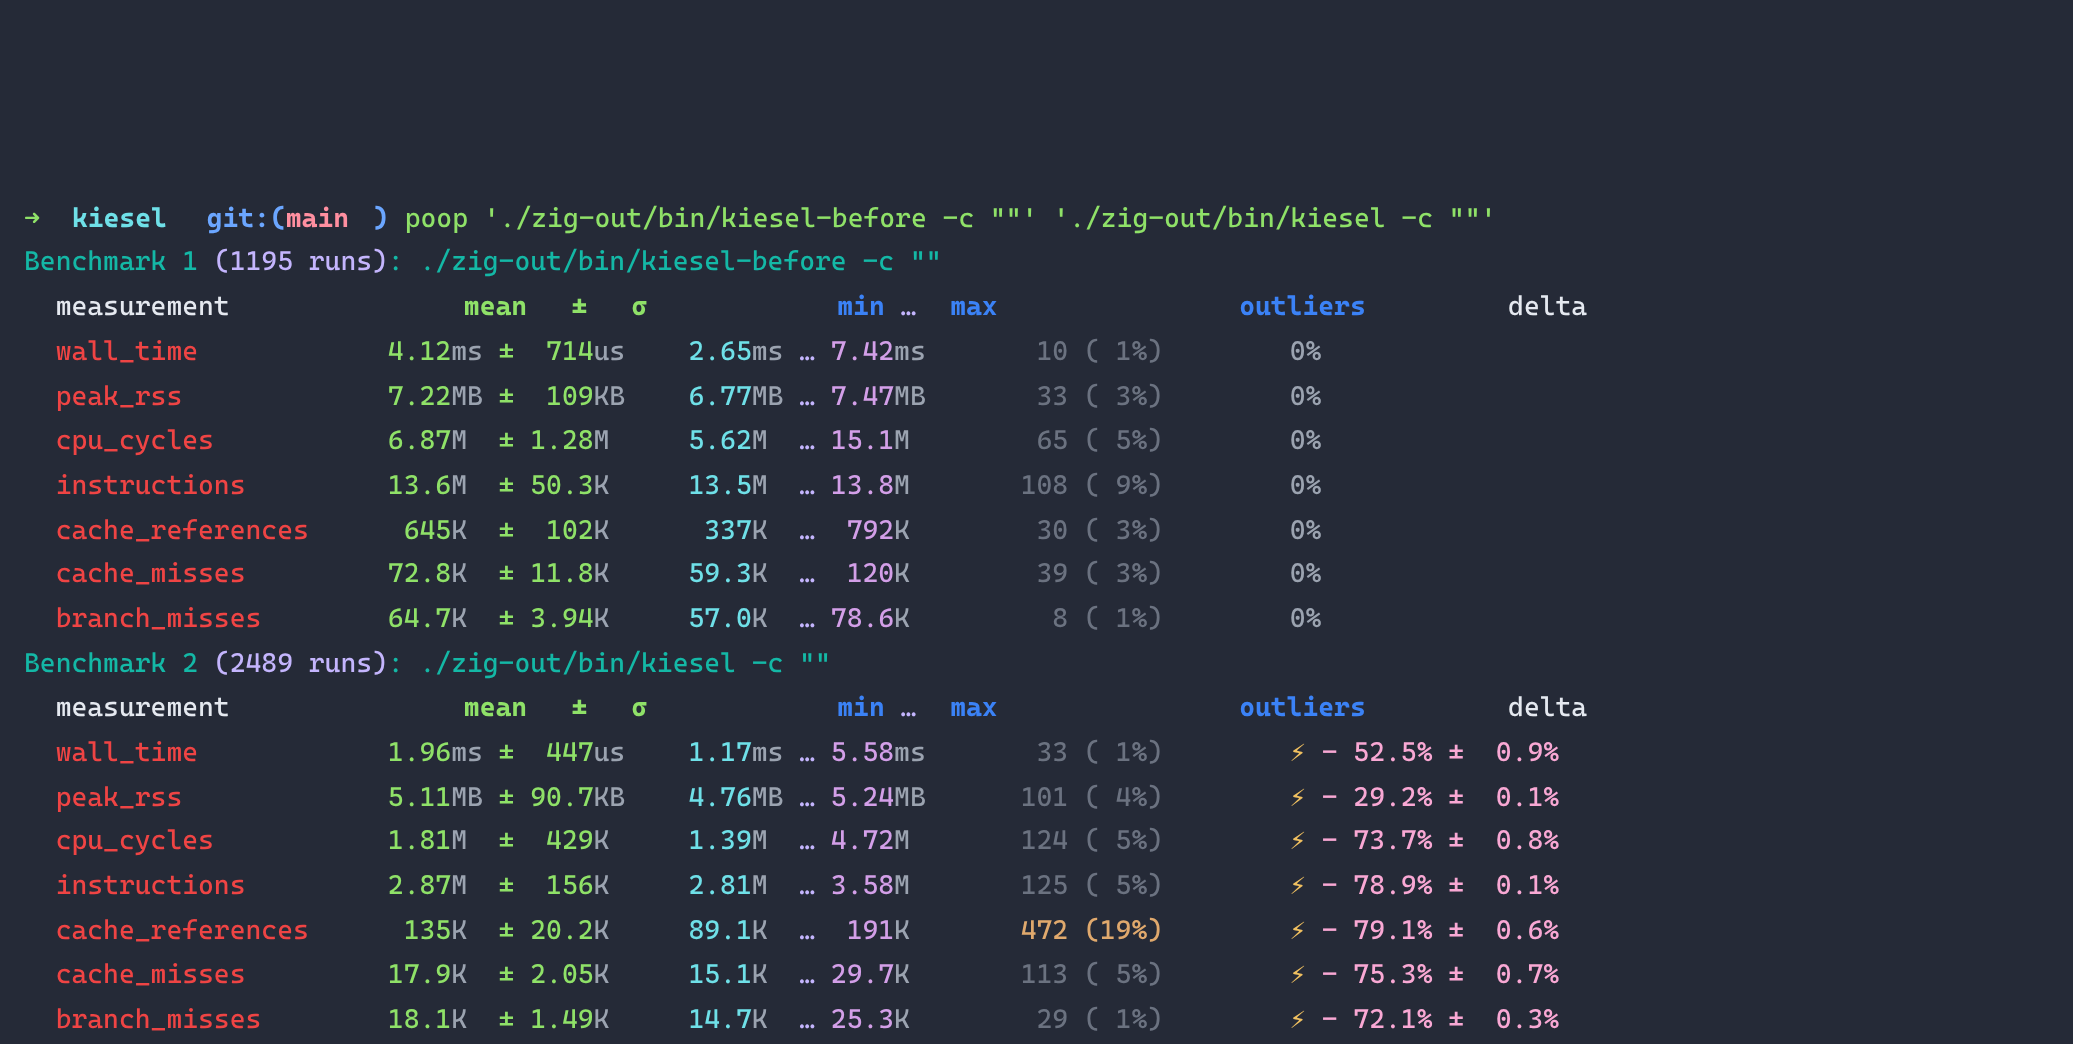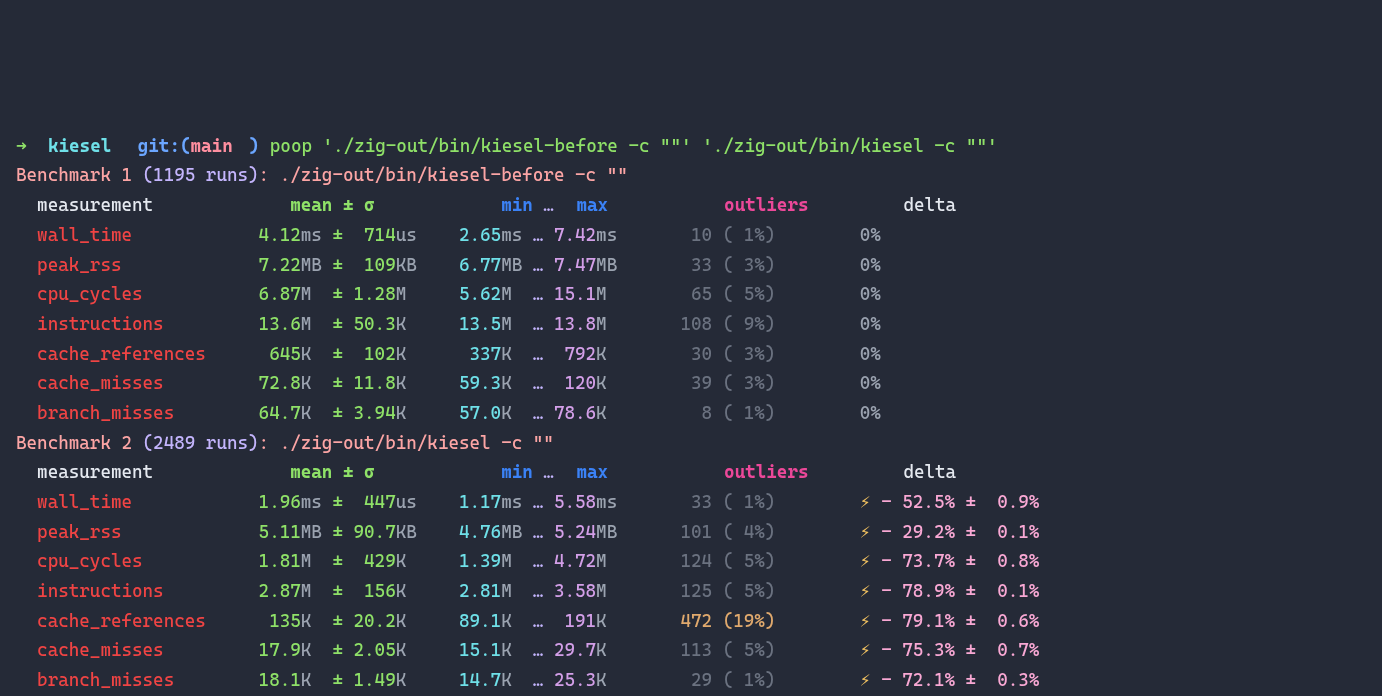--- a/index.html
+++ b/index.html
@@ -15,25 +15,25 @@
     height: 696px;
     box-sizing: border-box;
     overflow: hidden;
   }
   .arrow   { color: #8fe168; font-weight: bold; }
   .cyan    { color: #6fe0e8; font-weight: bold; }
   .blue    { color: #6ba6ff; font-weight: bold; margin-left: 16px; }
   .red     { color: #ff8fa0; font-weight: bold; }
   .cmd     { color: #8fe168; }
   .dim     { color: #c4b5fd; text-align: right; }
-  .white   { color: #fca5a5; }
-  .head-g  { color: #8fe168; font-weight: bold; }
+  .white   { color: #14b8a6; }
+  .head-g  { color: #8fe168; font-weight: bold; margin-left: 19px; }
   .head-c  { color: #3b82f6; font-weight: bold; }
   .head-m  { color: #3b82f6; font-weight: bold; margin-left: 12px; }
-  .head-o  { color: #ec4899; font-weight: bold; }
+  .head-o  { color: #3b82f6; font-weight: bold; margin-left: 45px; }
   .head-w  { color: #e5e9f0; font-weight: normal; }
   .meas    { color: #ef4444; }
   .green   { color: #8fe168; }
   .unit    { color: #9ba3b0; }
   .cyanv   { color: #6fe0e8; }
   .mag     { color: #d39fe8; }
   .out     { color: #6b7280; }
   .outhi   { color: #e0a96d; }
   .delta0  { color: #9ba3b0; }
   .bolt    { color: #f0c060; }

